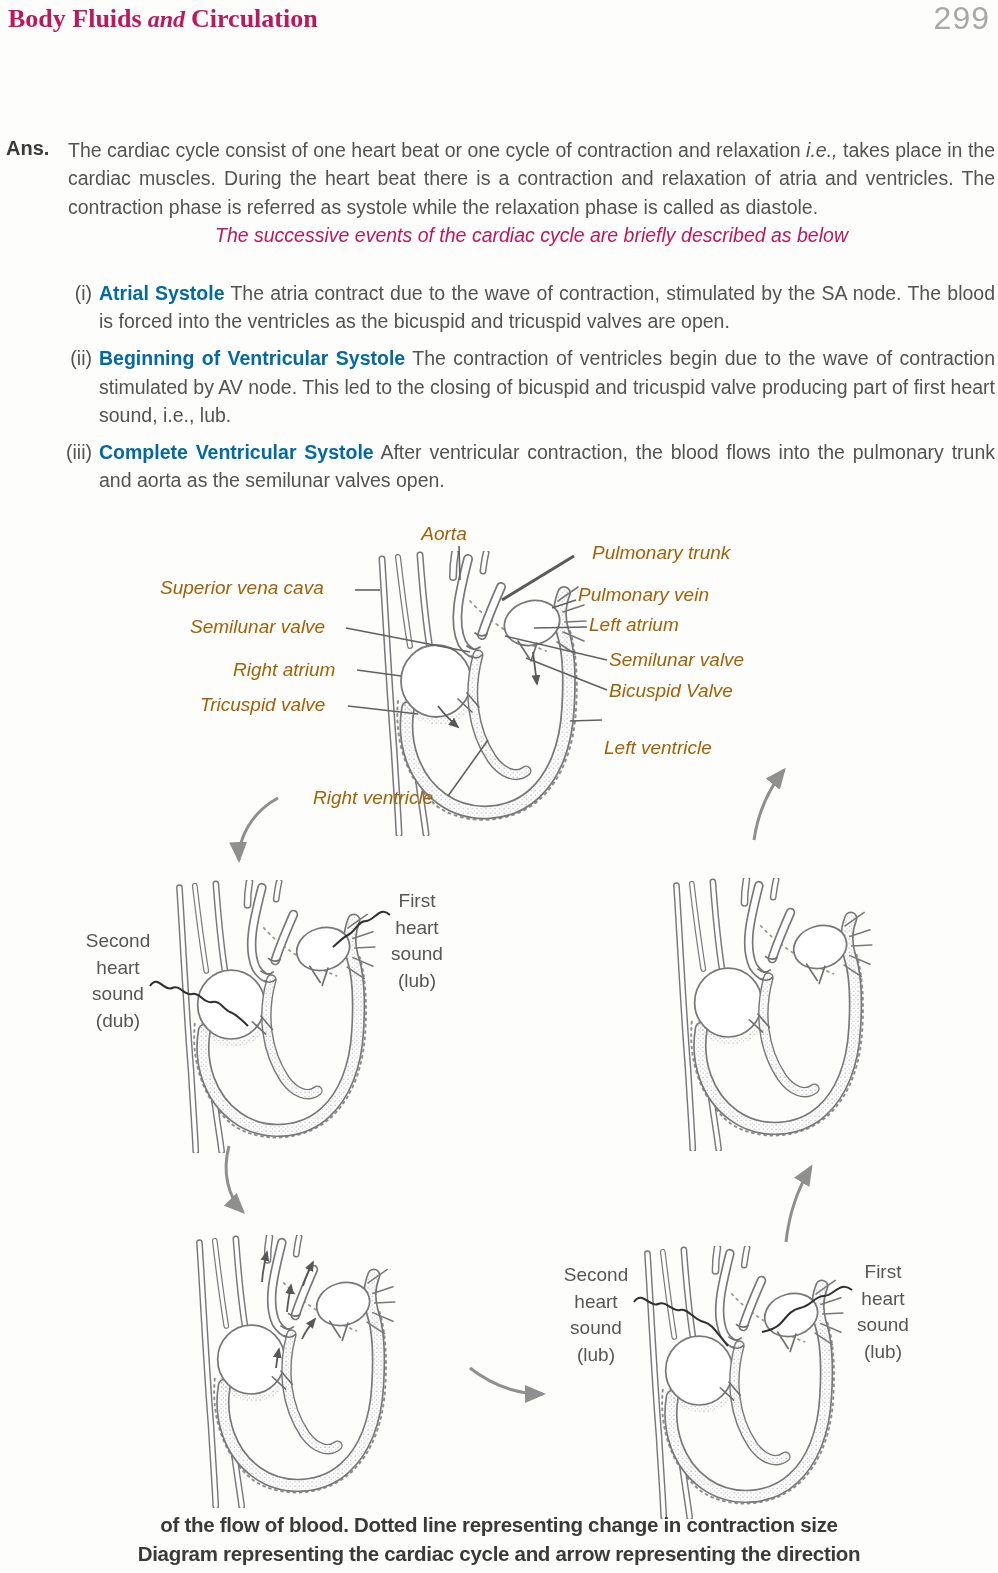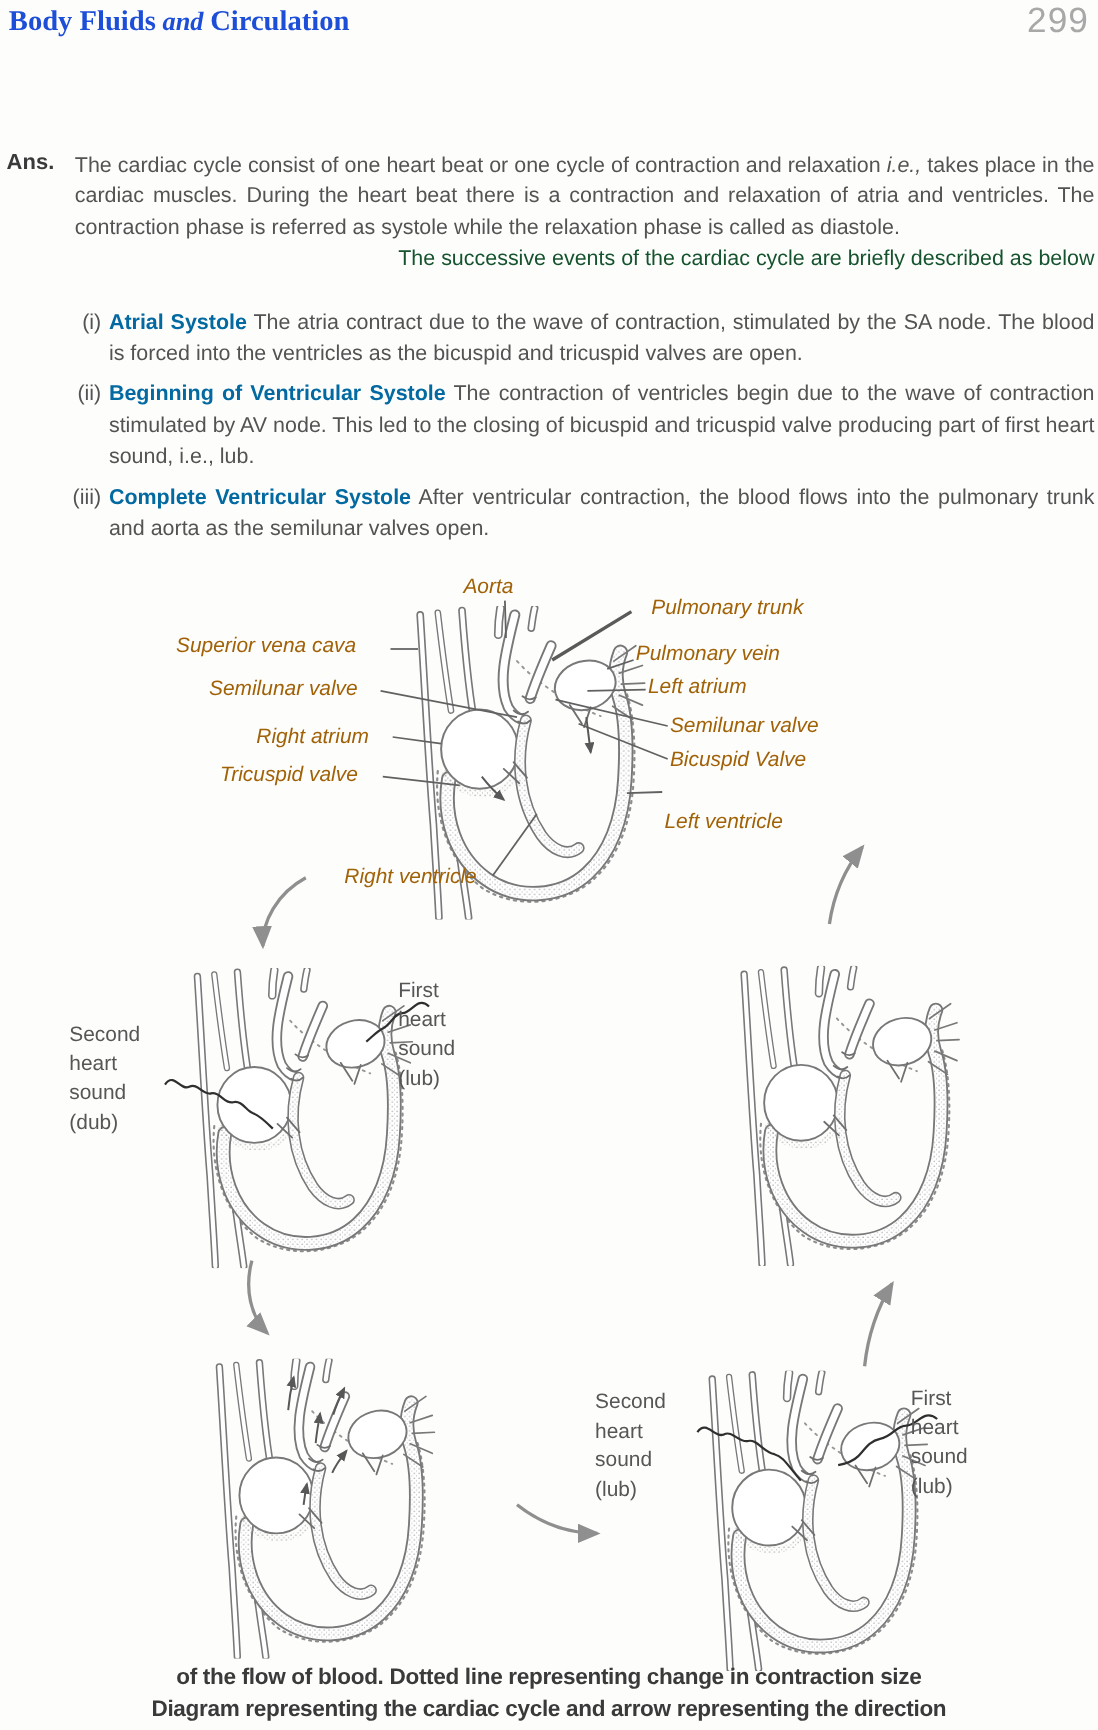--- a/index.html
+++ b/index.html
@@ -1,46 +1,46 @@
 <!DOCTYPE html>
 <html><head>
 <meta charset="utf-8">
 <style>
   html,body{margin:0;padding:0;}
   body{background:#ffffff;font-family:"Liberation Sans",sans-serif;}
   #page{position:relative;width:998px;height:1573px;background:#fdfdfc;overflow:hidden;color:#4f4f4f;}
 
   
-  .hdr-title{position:absolute;left:8px;top:4px;font-family:"Liberation Serif",serif;font-size:26px;color:#1d4ed8;white-space:nowrap;}
+  .hdr-title{position:absolute;left:8px;top:4px;font-family:"Liberation Serif",serif;font-size:26px;color:#be185d;white-space:nowrap;}
   .hdr-title .b{font-weight:bold;}
   .hdr-title .i{font-style:italic;font-weight:600;font-size:24px;}
   .pageno{position:absolute;right:8px;top:0px;font-size:32px;color:#a8a8a8;letter-spacing:1px;font-family:"Liberation Sans",sans-serif;}
 
   
   .qline{position:absolute;left:6px;top:86px;width:980px;white-space:nowrap;}
   .qmark{font-family:"Liberation Serif",serif;font-weight:bold;font-size:32px;color:#4a5e66;}
   .qnum{font-family:"Liberation Serif",serif;font-weight:bold;font-size:24px;color:#353535;padding-left:4px;}
   .qtext{font-size:21.5px;color:#454545;padding-left:10px;}
 
   
   .anslabel{position:absolute;left:6px;top:137px;font-size:20px;font-weight:bold;color:#3a3a3a;}
   .ansbody{position:absolute;left:68px;top:136px;width:927px;font-size:19.5px;line-height:28.4px;color:#535353;text-align:justify;}
   .ansbody .it{font-style:italic;}
-  .subtitle{text-align:right;color:#14532d;}
+  .subtitle{font-style:italic;text-align:center;color:#be185d;}
   .items{position:absolute;left:58px;top:279px;width:937px;font-size:19.5px;line-height:28.4px;color:#535353;}
   .item{display:flex;align-items:flex-start;margin-bottom:8.5px;}
   .item .mk{width:34px;min-width:34px;text-align:right;padding-right:7px;}
   .item .tx{flex:1;text-align:justify;}
   .item .tt{font-weight:bold;color:#0369a1;}
   .item:nth-child(3){margin-top:3px;}
 
   
   .flabel{position:absolute;font-size:19px;line-height:20px;color:#a16207;white-space:nowrap;font-style:italic;}
   .flabel.r{text-align:left;}
-  .sound{position:absolute;font-size:19px;line-height:26.5px;color:#565656;white-space:pre-line;}
+  .sound{position:absolute;font-size:19px;line-height:26.5px;color:#565656;text-align:center;white-space:pre-line;}
 
   
   .caption{position:absolute;left:59px;top:1510px;width:880px;text-align:center;font-weight:bold;font-size:20.5px;line-height:29px;color:#3a3a3a;letter-spacing:-0.3px;}
 
   .heart{position:absolute;}
   #overlay{position:absolute;left:0;top:0;pointer-events:none;}
   .defsvg{position:absolute;width:0;height:0;overflow:hidden;}
 </style>
 </head>
 <body>

